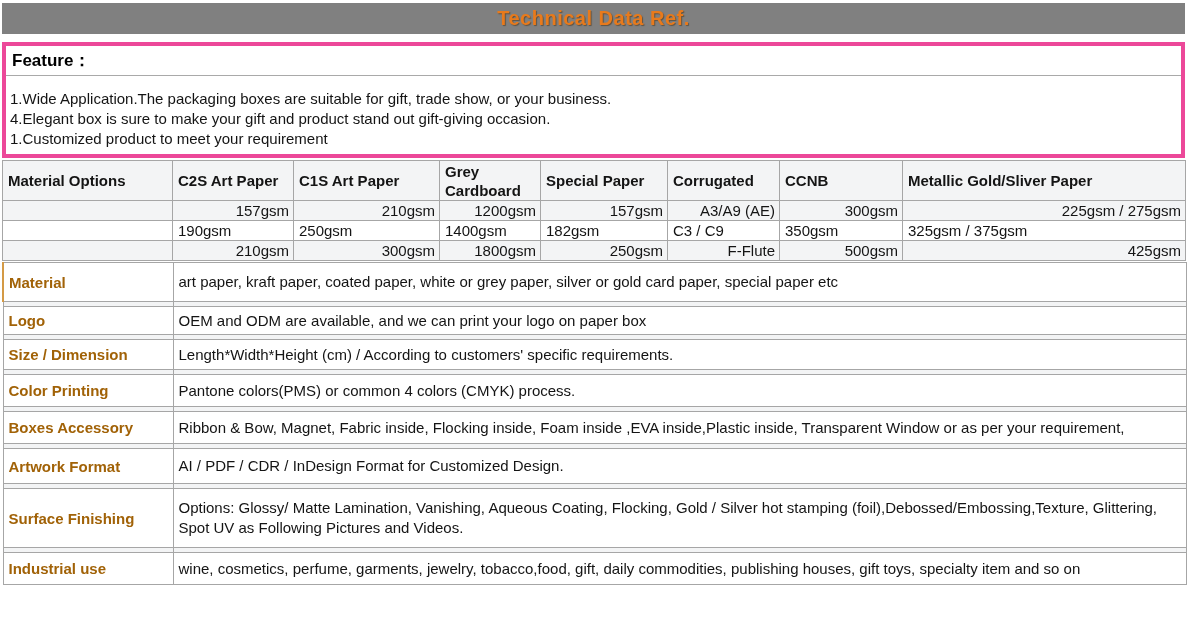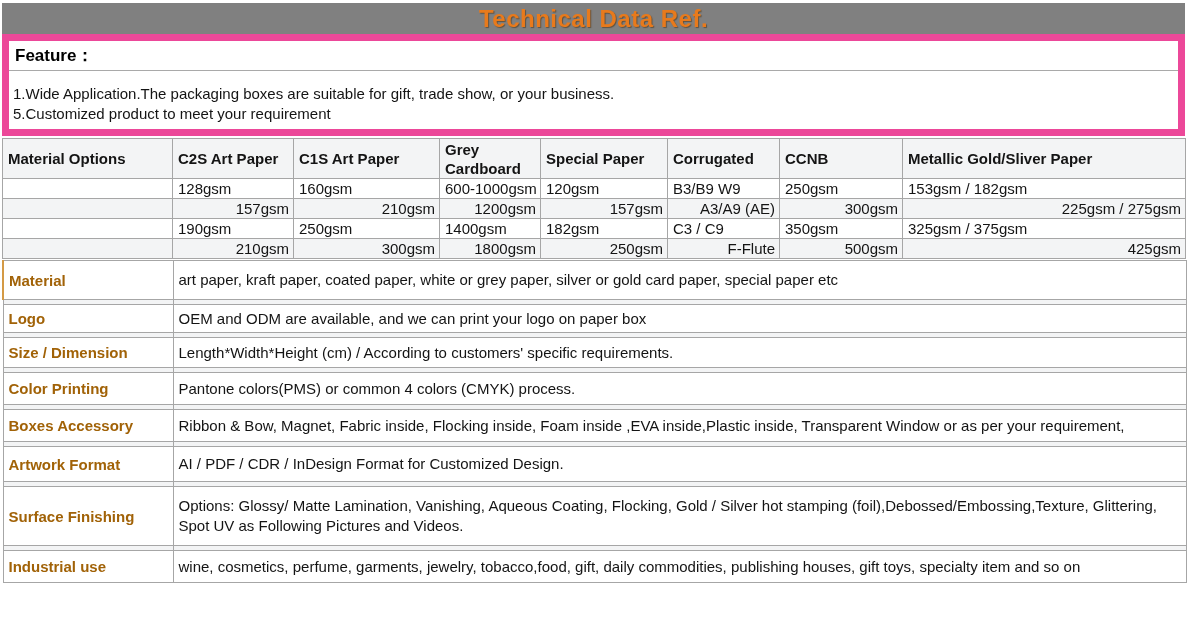--- a/index.html
+++ b/index.html
@@ -8,26 +8,26 @@
     font-family:"Liberation Sans",sans-serif;color:#141414;
   }
   .page{padding:2px 2px 0 2px;}
 
   
   .title-bar{
     height:31px;background:#808080;margin-top:1px;
     display:flex;align-items:center;justify-content:center;
   }
   .title-text{
-    color:#e87a1c;font-size:24px;font-weight:bold;letter-spacing:.5px;
+    color:#e87a1c;font-size:20px;font-weight:bold;letter-spacing:.5px;
     text-shadow:1px 1px 1px rgba(70,45,15,.55);
   }
 
   
-  .feature-section{border:7px solid #ec4899;margin-top:0;}
+  .feature-section{border:4px solid #ec4899;margin-top:8px;}
   .feature-heading-row{
     height:29px;display:flex;align-items:center;padding-left:6px;
     border-bottom:1px solid #a9a9a9;background:#fff;
   }
   .feature-heading{font-weight:bold;font-size:17px;color:#000;}
   .feature-list{padding:13px 4px 5px 4px;font-size:15px;}
   .feature-line{height:20px;line-height:20px;white-space:nowrap;overflow:hidden;}
 
   
   table{border-collapse:collapse;table-layout:fixed;}
@@ -65,21 +65,22 @@
   <div class="title-bar">
     <span class="title-text">Technical Data Ref.</span>
   </div>
 
   <div class="feature-section">
     <div class="feature-heading-row">
       <span class="feature-heading">Feature：</span>
     </div>
     <div class="feature-list" id="feature-list">
         <div class="feature-line">1.Wide Application.The packaging boxes are suitable for gift, trade show, or your business.</div>
-        <div class="feature-line">5.Customized product to meet your requirement</div>
+        <div class="feature-line">4.Elegant box is sure to make your gift and product stand out gift-giving occasion.</div>
+        <div class="feature-line">1.Customized product to meet your requirement</div>
       </div>
   </div>
 
   <table class="materials">
     <colgroup>
       <col style="width:170px">
         <col style="width:121px">
         <col style="width:146px">
         <col style="width:101px">
       <col style="width:127px">
@@ -93,30 +94,20 @@
           <th>C2S Art Paper</th>
           <th>C1S Art Paper</th>
           <th>Grey Cardboard</th>
           <th>Special Paper</th>
           <th>Corrugated</th>
           <th>CCNB</th>
           <th>Metallic Gold/Sliver Paper</th>
         </tr>
       </thead>
     <tbody id="materials-body">
-        <tr>
-          <td></td>
-          <td>128gsm</td>
-          <td>160gsm</td>
-          <td>600-1000gsm</td>
-          <td>120gsm</td>
-          <td>B3/B9 W9</td>
-          <td>250gsm</td>
-          <td>153gsm / 182gsm</td>
-        </tr>
         <tr class="stripe">
           <td></td>
           <td>157gsm</td>
           <td>210gsm</td>
           <td>1200gsm</td>
           <td>157gsm</td>
           <td>A3/A9 (AE)</td>
           <td>300gsm</td>
           <td>225gsm / 275gsm</td>
         </tr>

